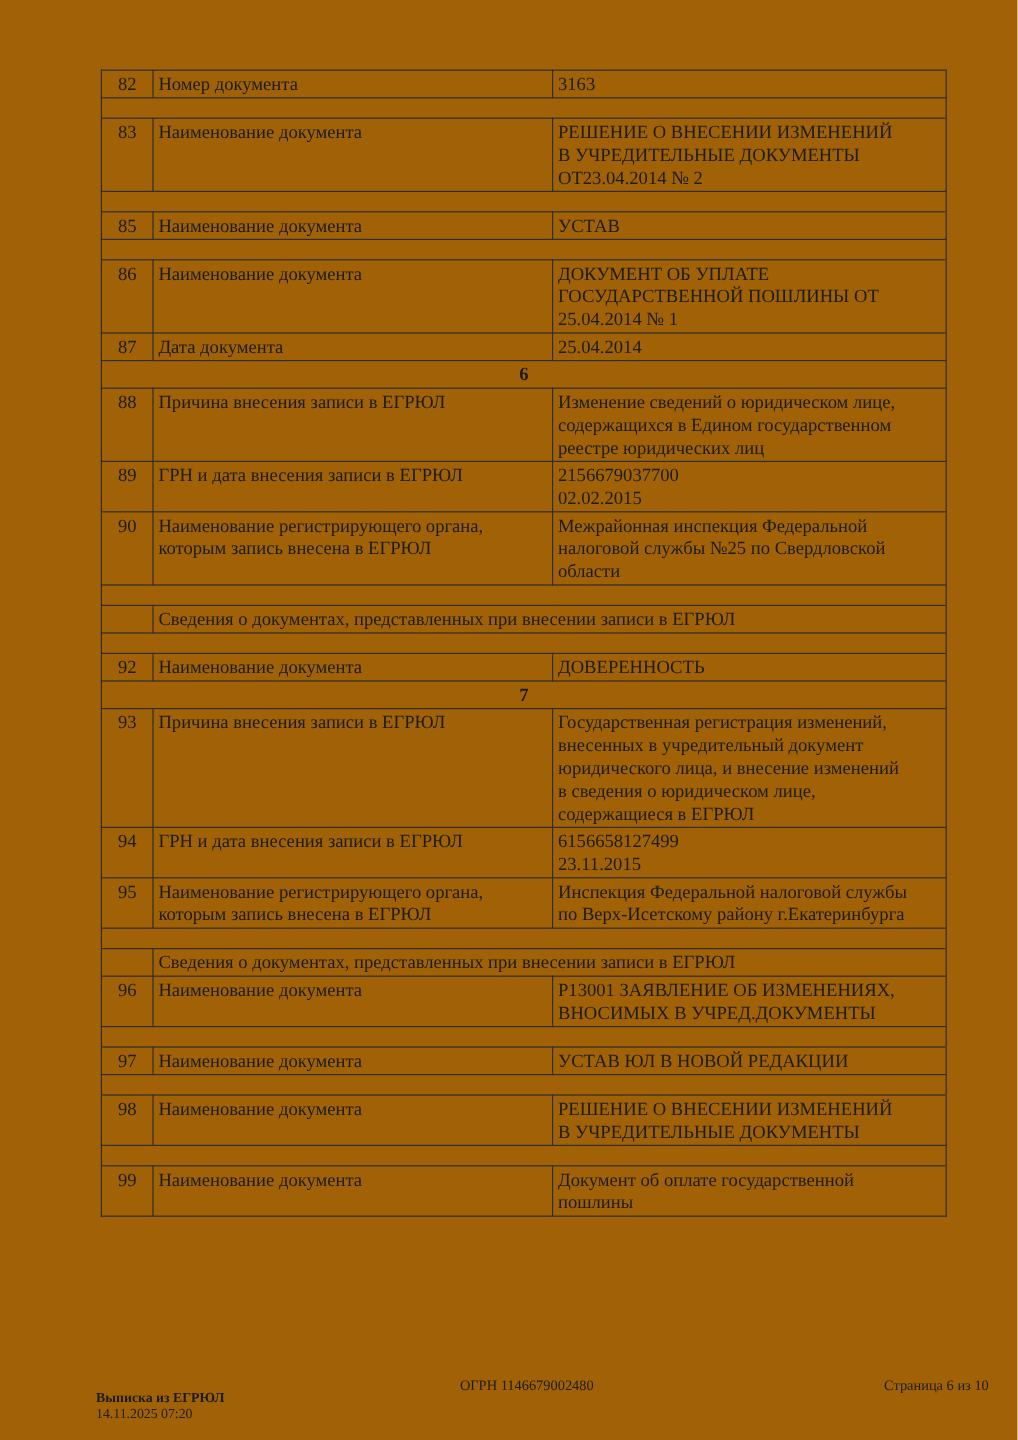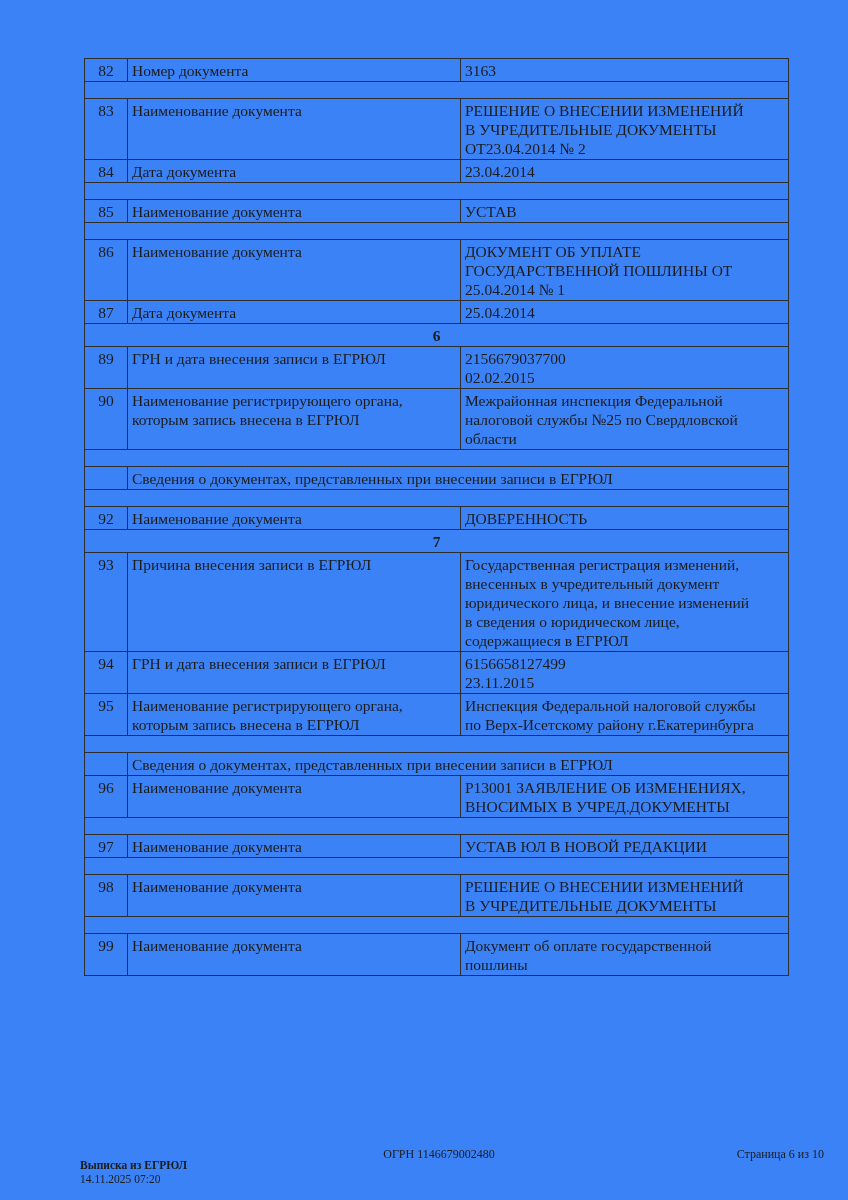--- a/index.html
+++ b/index.html
@@ -5,21 +5,21 @@
   * { margin: 0; padding: 0; box-sizing: border-box; }
   html, body { background: #ffffff; }
   body {
     width: 848px; height: 1200px;
     font-family: "Liberation Serif", "DejaVu Serif", serif;
     color: #1c1c1c;
   }
   .page {
     position: relative;
     width: 848px; height: 1200px;
-    background: #3b82f6;
+    background: #a16207;
     overflow: hidden;
   }
   table.doc-table {
     position: absolute;
     left: 84px; top: 58px;
     width: 705px;
     border-collapse: collapse;
     table-layout: fixed;
     font-size: 15.5px;
   }
@@ -81,25 +81,20 @@
         <tr class="row-spacer">
           <td class="" colspan="3"></td>
         </tr>
         <tr class="row-data">
           <td class="c-num">83</td>
           <td class="c-label">Наименование документа</td>
           <td class="c-value">РЕШЕНИЕ О ВНЕСЕНИИ ИЗМЕНЕНИЙ
 В УЧРЕДИТЕЛЬНЫЕ ДОКУМЕНТЫ
 ОТ23.04.2014 № 2</td>
         </tr>
-        <tr class="row-data">
-          <td class="c-num">84</td>
-          <td class="c-label">Дата документа</td>
-          <td class="c-value">23.04.2014</td>
-        </tr>
         <tr class="row-spacer">
           <td class="" colspan="3"></td>
         </tr>
         <tr class="row-data">
           <td class="c-num">85</td>
           <td class="c-label">Наименование документа</td>
           <td class="c-value">УСТАВ</td>
         </tr>
         <tr class="row-spacer">
           <td class="" colspan="3"></td>
@@ -111,20 +106,27 @@
 ГОСУДАРСТВЕННОЙ ПОШЛИНЫ ОТ
 25.04.2014 № 1</td>
         </tr>
         <tr class="row-data">
           <td class="c-num">87</td>
           <td class="c-label">Дата документа</td>
           <td class="c-value">25.04.2014</td>
         </tr>
         <tr class="row-section">
           <td class="c-section" colspan="3">6</td>
+        </tr>
+        <tr class="row-data">
+          <td class="c-num">88</td>
+          <td class="c-label">Причина внесения записи в ЕГРЮЛ</td>
+          <td class="c-value">Изменение сведений о юридическом лице,
+содержащихся в Едином государственном
+реестре юридических лиц</td>
         </tr>
         <tr class="row-data">
           <td class="c-num">89</td>
           <td class="c-label">ГРН и дата внесения записи в ЕГРЮЛ</td>
           <td class="c-value">2156679037700
 02.02.2015</td>
         </tr>
         <tr class="row-data">
           <td class="c-num">90</td>
           <td class="c-label">Наименование регистрирующего органа,

